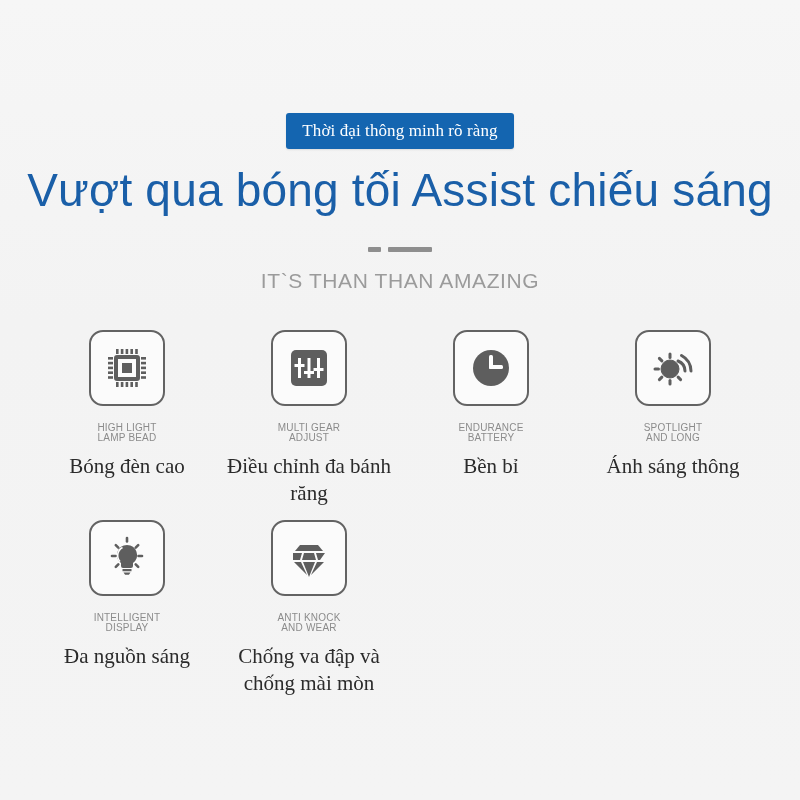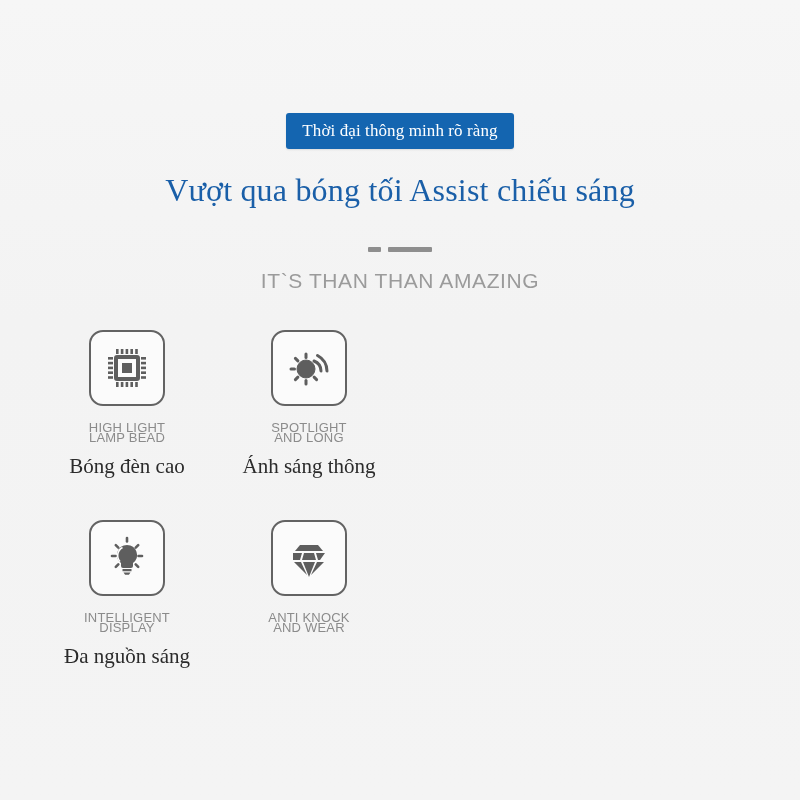--- a/index.html
+++ b/index.html
@@ -43,22 +43,22 @@
     box-shadow: 0 1px 2px rgba(0,0,0,0.10);
   }
 
   
   .headline {
     position: absolute;
     top: 160px;
     left: 0;
     width: 800px;
     text-align: center;
-    font-family: Liberation Serif, serif;
-    font-size: 32px;
+    font-family: Liberation Sans, sans-serif;
+    font-size: 46px;
     line-height: 60px;
     color: #1a5fa8;
     letter-spacing: 0.2px;
     white-space: nowrap;
   }
 
   
   .divider {
     position: absolute;
     top: 247px;
@@ -122,21 +122,21 @@
     align-items: center;
     justify-content: center;
     box-sizing: border-box;
   }
   .tile svg { display: block; }
 
   .caption-en {
     margin-top: 17px;
     text-align: center;
     font-family: "Liberation Sans", sans-serif;
-    font-size: 13px;
+    font-size: 10px;
     line-height: 10px;
     color: #8b8b8b;
     letter-spacing: 0.2px;
     white-space: pre-line;
     text-transform: uppercase;
   }
   .caption-vi {
     margin-top: 10px;
     text-align: center;
     font-family: Liberation Serif, serif;
@@ -193,21 +193,53 @@
               <rect x="38" y="27.4" width="5" height="2.6"></rect>
             <rect x="38" y="32.2" width="5" height="2.6"></rect>
           </svg>
         </span>
       </div>
       <div class="caption-en">HIGH LIGHT
 LAMP BEAD</div>
       <div class="caption-vi">Bóng đèn cao</div>
     </div>
 
-
+    <div class="cell">
+      <div class="tile">
+        <span>
+          <svg width="48" height="48" viewBox="0 0 48 48">
+            <rect x="6" y="6" width="36" height="36" rx="5" fill="#5e5e5e"></rect>
+            <rect x="13" y="14" width="3" height="20" fill="#ffffff"></rect>
+            <rect x="9.5" y="20" width="10" height="3" fill="#ffffff"></rect>
+            <rect x="22.5" y="14" width="3" height="20" fill="#ffffff"></rect>
+            <rect x="19" y="27" width="10" height="3" fill="#ffffff"></rect>
+            <rect x="32" y="14" width="3" height="20" fill="#ffffff"></rect>
+            <rect x="28.5" y="24" width="10" height="3" fill="#ffffff"></rect>
+          </svg>
+        </span>
+      </div>
+      <div class="caption-en">MULTI GEAR
+ADJUST</div>
+      <div class="caption-vi">Điều chỉnh đa bánh răng</div>
+    </div>
+
+    <div class="cell">
+      <div class="tile">
+        <span>
+          <svg width="48" height="48" viewBox="0 0 48 48">
+            <circle cx="24" cy="24" r="18" fill="#5e5e5e"></circle>
+            <rect x="22" y="11" width="4" height="14" rx="1.5" fill="#ffffff"></rect>
+            <rect x="22" y="21" width="14" height="4" rx="1.5" fill="#ffffff"></rect>
+          </svg>
+        </span>
+      </div>
+      <div class="caption-en">ENDURANCE
+BATTERY</div>
+      <div class="caption-vi">Bền bỉ</div>
+    </div>
 
     <div class="cell">
       <div class="tile">
         <span>
           <svg width="48" height="48" viewBox="0 0 48 48" stroke="#5e5e5e" fill="none">
             <circle cx="21" cy="25" r="9" fill="#5e5e5e"></circle>
             <g stroke-width="3" stroke-linecap="round">
               <line x1="21" y1="10" x2="21" y2="13.5"></line>
               <line x1="21" y1="36.5" x2="21" y2="40"></line>
               <line x1="6" y1="25" x2="9.5" y2="25"></line>
@@ -261,18 +293,19 @@
         <span>
           <svg width="48" height="48" viewBox="0 0 48 48" fill="#5e5e5e">
             <path d="M15 11h18l5 6H10z"></path>
             <path d="M8 19h9l-2 7H8z M19 19h10l2 7H17z M31 19h9l-5 7h-2z"></path>
             <path d="M9 28h7l6 13z M18 28h12l-6 15z M32 28h7l-13 13z"></path>
           </svg>
         </span>
       </div>
       <div class="caption-en">ANTI KNOCK
 AND WEAR</div>
+      <div class="caption-vi">Chống va đập và chống mài mòn</div>
     </div>
 
 
   </div>
 
 </div>
 
 </body></html>

